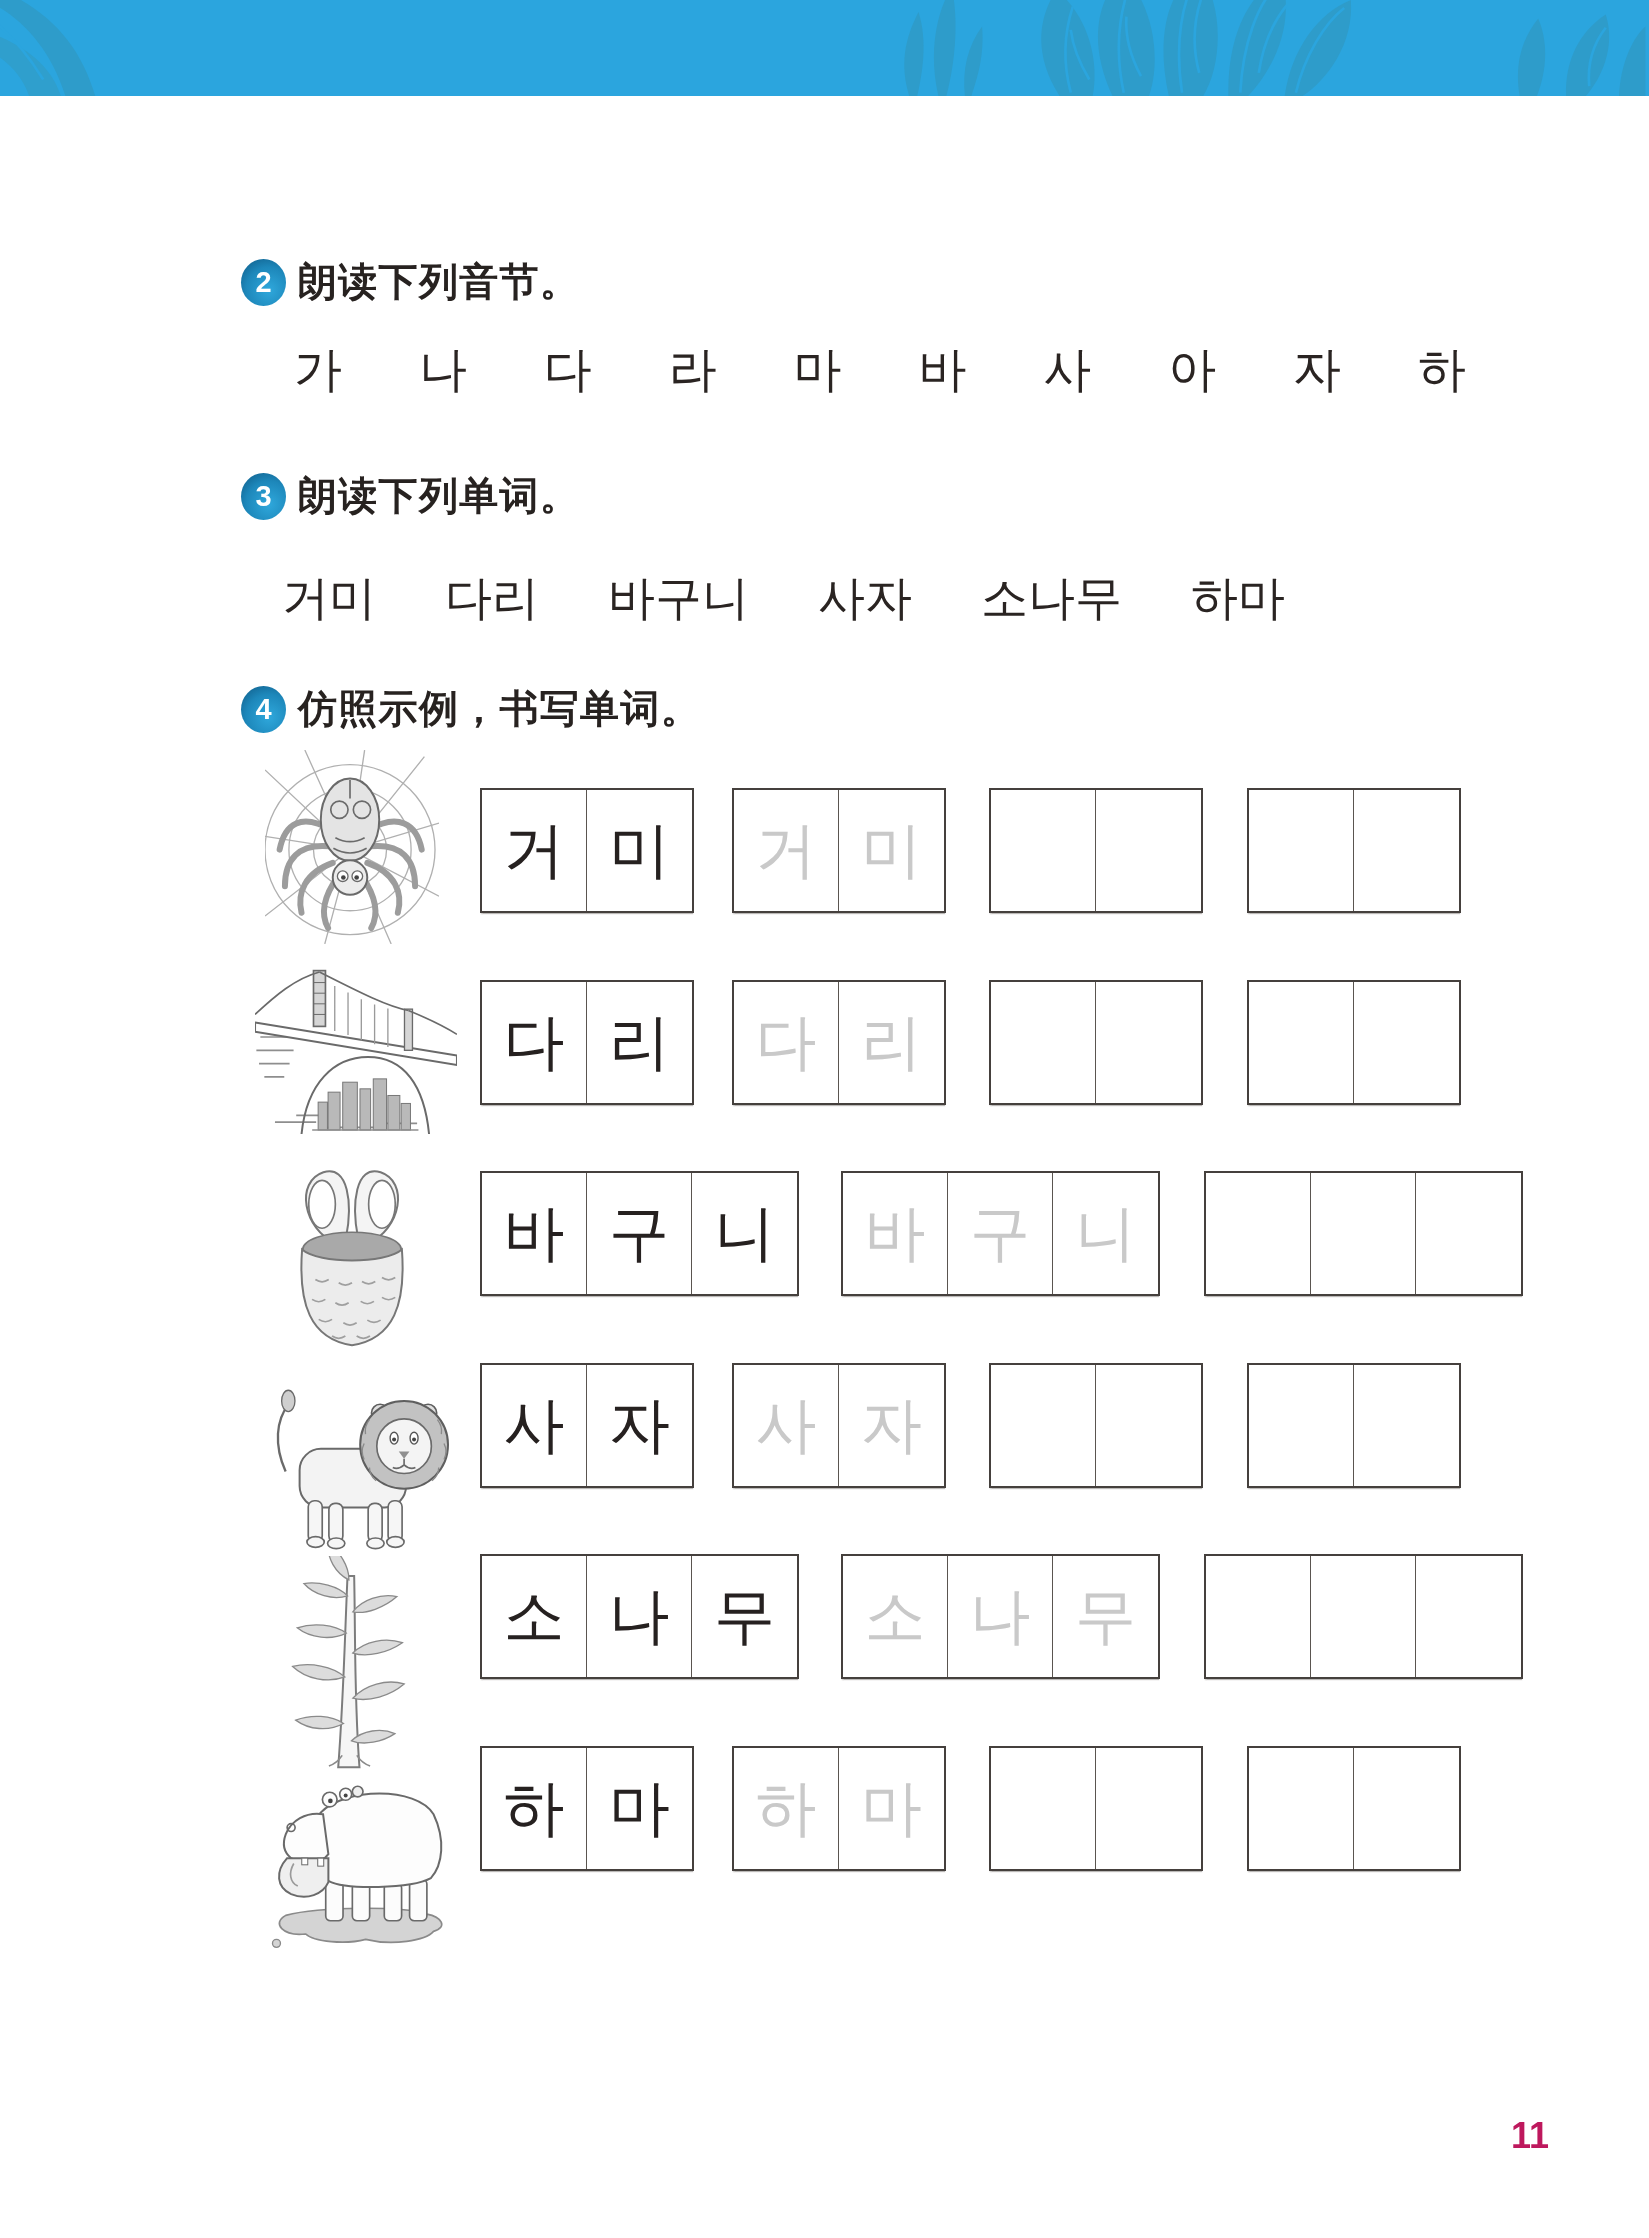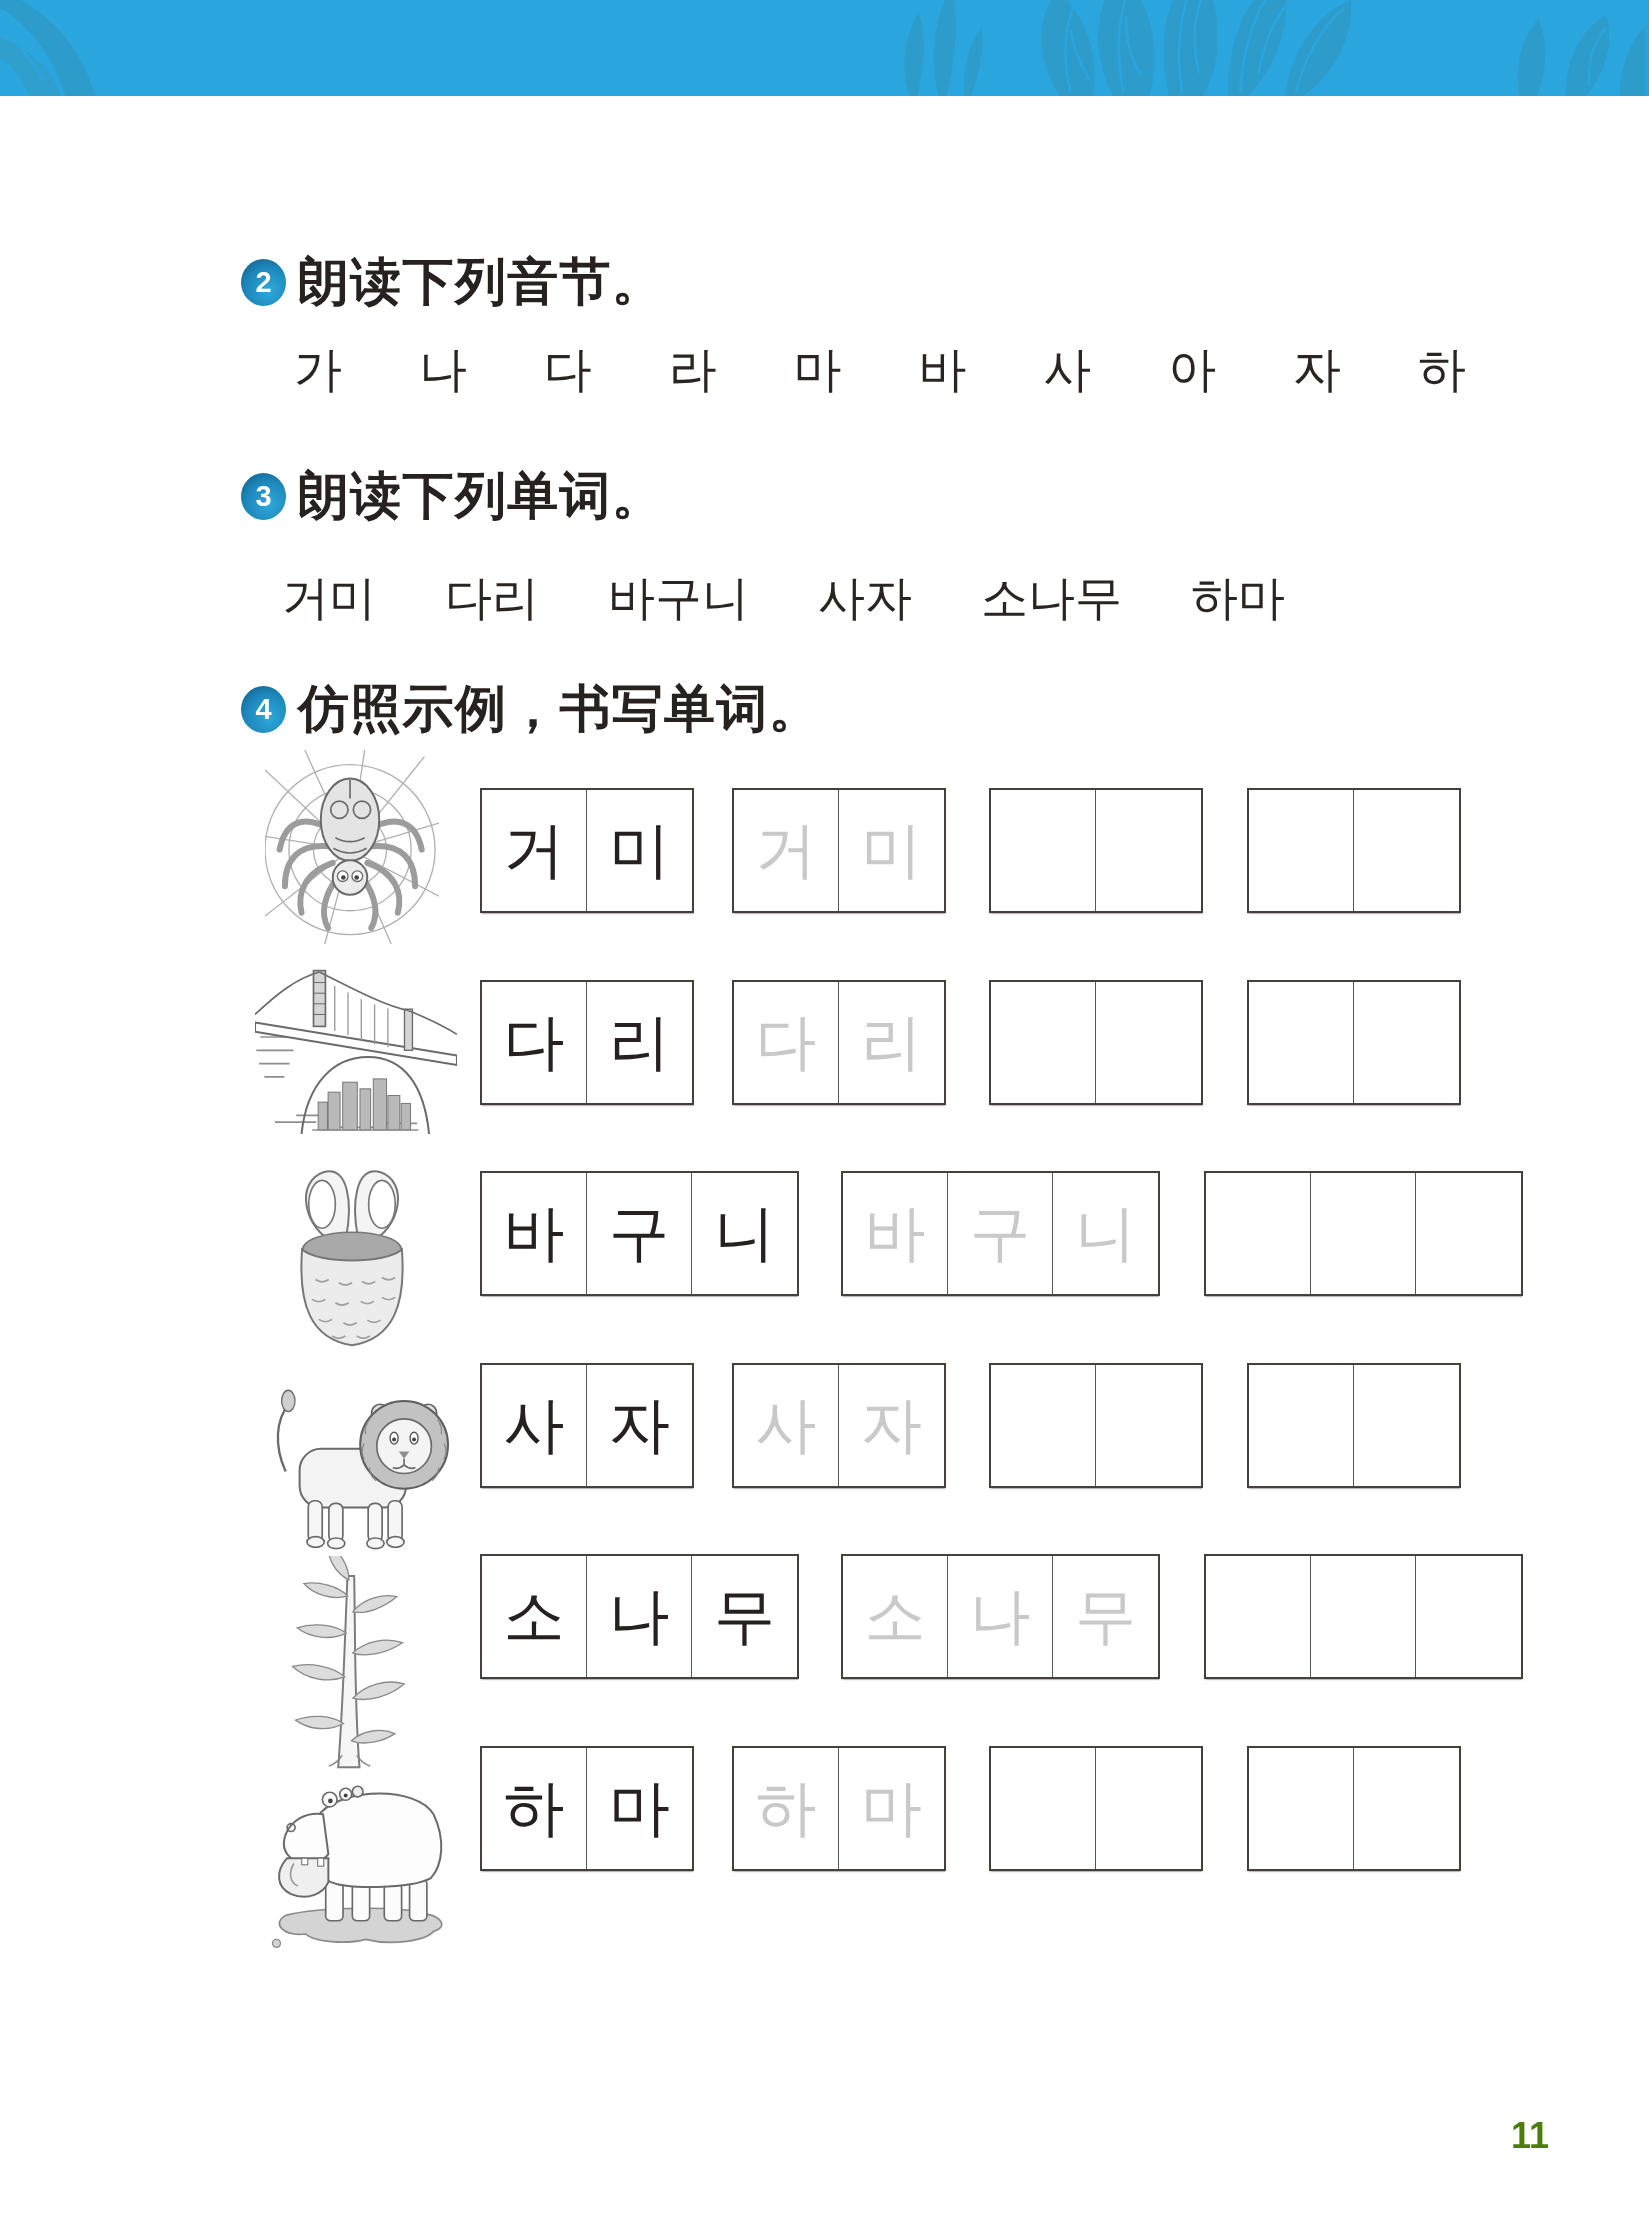--- a/index.html
+++ b/index.html
@@ -6,38 +6,38 @@
   #page{position:relative;width:1649px;height:2239px;background:#ffffff;overflow:hidden;
         font-family:"Liberation Sans","DejaVu Sans",sans-serif;}
   
   .header-bar{position:absolute;left:0;top:0;width:1649px;height:96px;background:#2ba5de;overflow:hidden;}
   
   .heading{position:absolute;height:48px;display:flex;align-items:center;}
   .badge{width:45px;height:47px;border-radius:50%;
          background:radial-gradient(circle at 62% 66%, #2fa8dc 0%, #1d87ba 55%, #0e5681 100%);
          color:#ffffff;font-size:29px;font-weight:bold;display:flex;align-items:center;justify-content:center;
          flex:0 0 auto;}
-  .heading-title{margin-left:12px;font-size:51px;font-weight:bold;color:#272220;letter-spacing:1.3px;white-space:nowrap;}
+  .heading-title{margin-left:12px;font-size:39px;font-weight:bold;color:#272220;letter-spacing:1.3px;white-space:nowrap;}
   
   .syllable-row{position:absolute;left:294px;top:333px;width:1172px;height:73px;
                 display:flex;justify-content:space-between;align-items:center;
                 font-family:"Liberation Serif","DejaVu Serif",serif;font-size:48px;color:#2a2422;}
   .word-row{position:absolute;left:282px;top:562px;width:998px;height:73px;
             display:flex;align-items:center;gap:69px;
             font-family:"Liberation Serif","DejaVu Serif",serif;font-size:47px;color:#2a2422;white-space:nowrap;}
   
   .cellgroup{position:absolute;display:flex;border:2px solid #45403d;background:#ffffff;
              box-sizing:border-box;height:125px;box-shadow:0 2px 1.3px -0.7px rgba(60,55,50,0.35);}
   .cell{width:105px;box-sizing:border-box;display:flex;align-items:center;justify-content:center;
         border-right:1.3px solid #5a5550;
         font-family:"Liberation Serif","DejaVu Serif",serif;font-size:61px;color:#262120;}
   .cell:last-child{border-right:none;}
   .cellgroup.trace .cell{color:#c9c9c9;}
   .illus{position:absolute;}
-  .page-number{position:absolute;left:1511px;top:2115px;font-size:36px;font-weight:bold;color:#4d7c0f;}
+  .page-number{position:absolute;left:1511px;top:2115px;font-size:36px;font-weight:bold;color:#be185d;}
 </style>
 </head>
 <body>
 
 <div id="page">
 
   <div class="header-bar">
     <svg width="1649" height="96" viewBox="0 0 2480 145">
       <g fill="#2e9cca">
 

